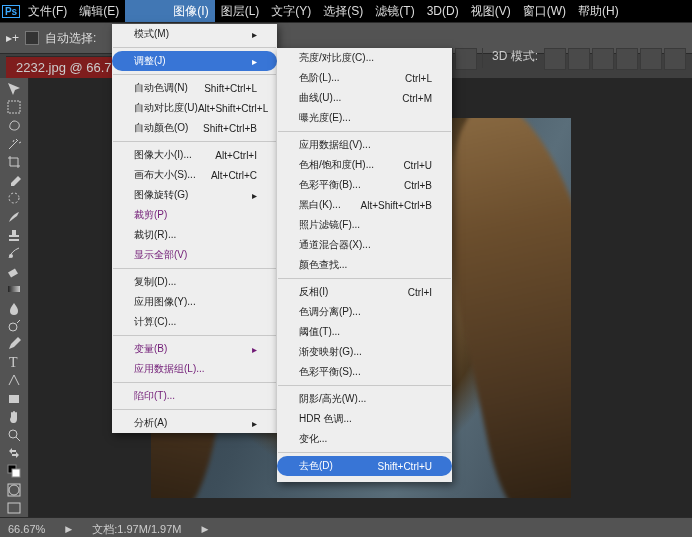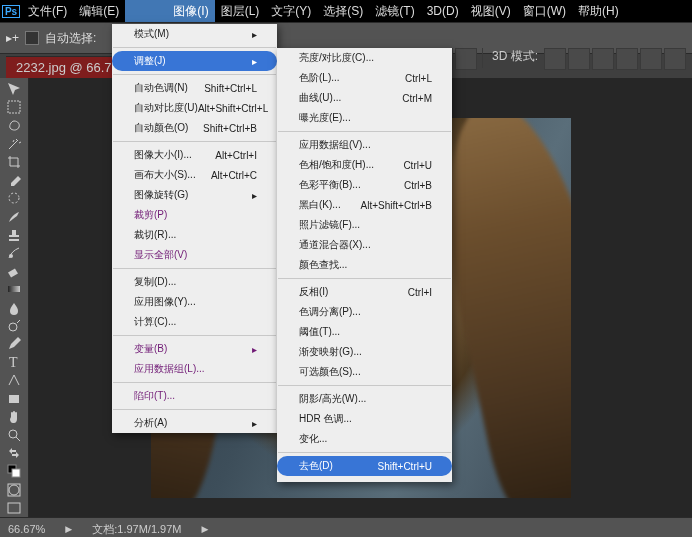--- a/index.html
+++ b/index.html
@@ -375,21 +375,21 @@
       <div class="row">
         <span>色调分离(P)...</span>
       </div>
       <div class="row">
         <span>阈值(T)...</span>
       </div>
       <div class="row">
         <span>渐变映射(G)...</span>
       </div>
       <div class="row">
-        <span>可选颜色(S)...</span>
+        <span>色彩平衡(S)...</span>
       </div>
       <div class="sep"></div>
       <div class="row">
         <span>阴影/高光(W)...</span>
       </div>
       <div class="row">
         <span>HDR 色调...</span>
       </div>
       <div class="row">
         <span>变化...</span>

